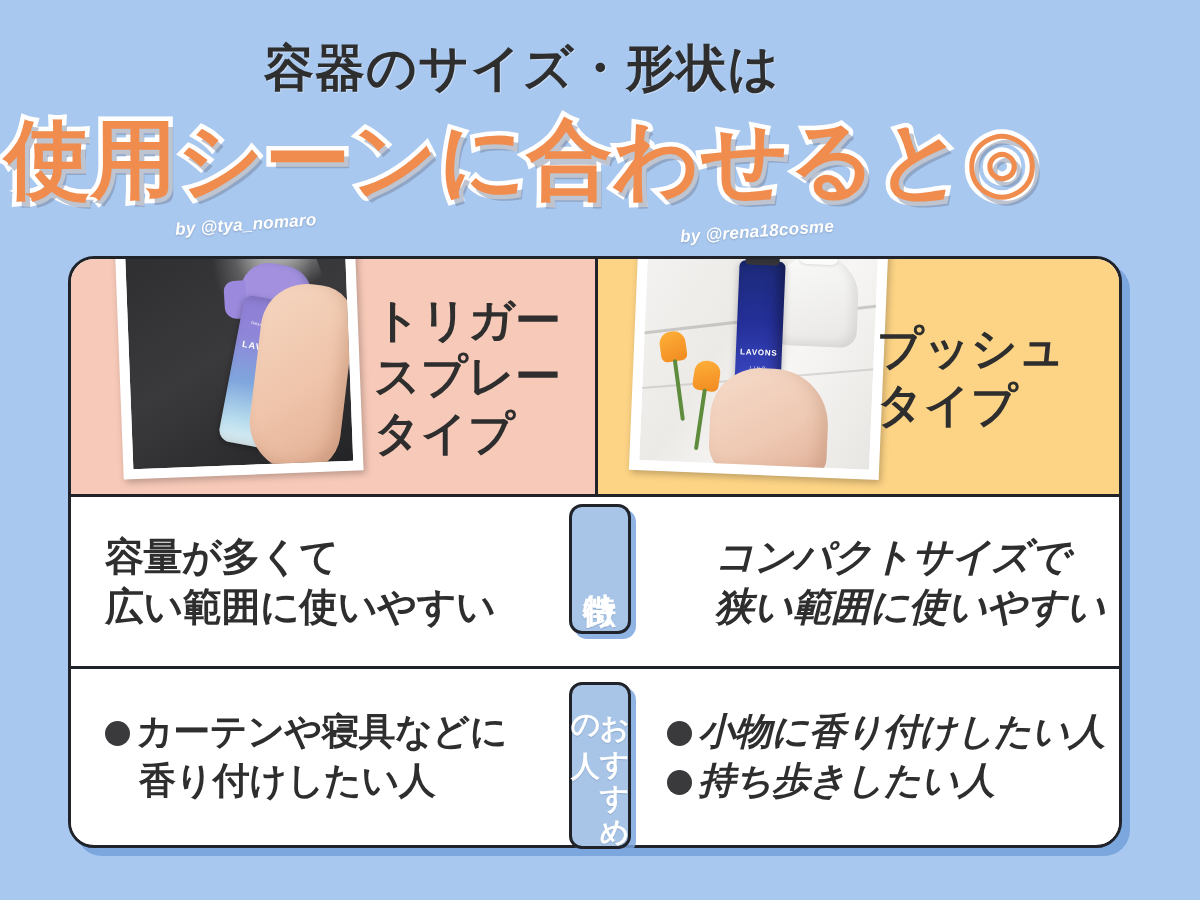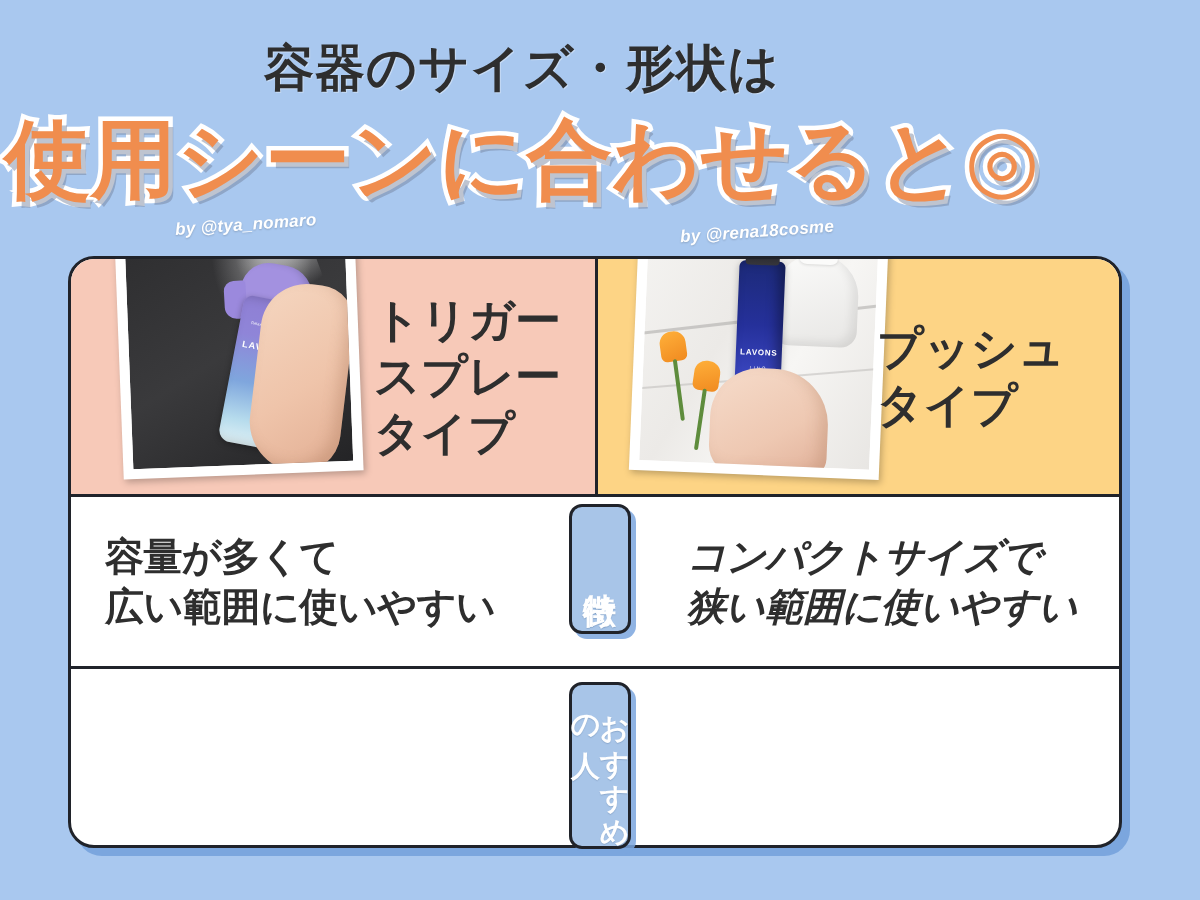--- a/index.html
+++ b/index.html
@@ -266,21 +266,21 @@
     position:relative;
     display:flex;
     background:#ffffff;
   }
   .row.feature{ height:172px; border-bottom:3px solid #20232a; }
   .row.reco{ height:175px; }
   .cell{
     flex:0 0 50%;
     display:flex;
     align-items:center;
-    padding:0 42px;
+    padding:0 14px;
   }
   .cell.left{ justify-content:flex-start; padding-left:34px; }
   .cell.right{ justify-content:flex-end; padding-left:44px;font-style:italic; }
   .cell-text{
     font-size:39px;
     font-weight:bold;
     color:#2e2e2e;
     line-height:1.28;
     letter-spacing:-.5px;
     white-space:pre-line;
@@ -401,20 +401,34 @@
       <div class="cell left">
         <div class="cell-text">容量が多くて
 広い範囲に使いやすい</div>
       </div>
       <div class="cell right">
         <div class="cell-text">コンパクトサイズで
 狭い範囲に使いやすい</div>
       </div>
     </div>
 
+    <div class="row reco">
+      <div class="cell left reco-text">
+        <div>
+          <span class="reco-line"><span class="bullet"></span><span>カーテンや寝具などに</span></span>
+          <span class="reco-line reco-indent"><span>香り付けしたい人</span></span>
+        </div>
+      </div>
+      <div class="cell right reco-text">
+        <div>
+          <span class="reco-line"><span class="bullet"></span><span>小物に香り付けしたい人</span></span>
+          <span class="reco-line"><span class="bullet"></span><span>持ち歩きしたい人</span></span>
+        </div>
+      </div>
+    </div>
   </div>
 
   <div class="badge badge-feature">
     <span class="badge-text">特徴</span>
   </div>
   <div class="badge badge-reco">
     <span class="badge-text">おすすめの人</span>
   </div>
 
   <div class="credit credit-left">by @tya_nomaro</div>

